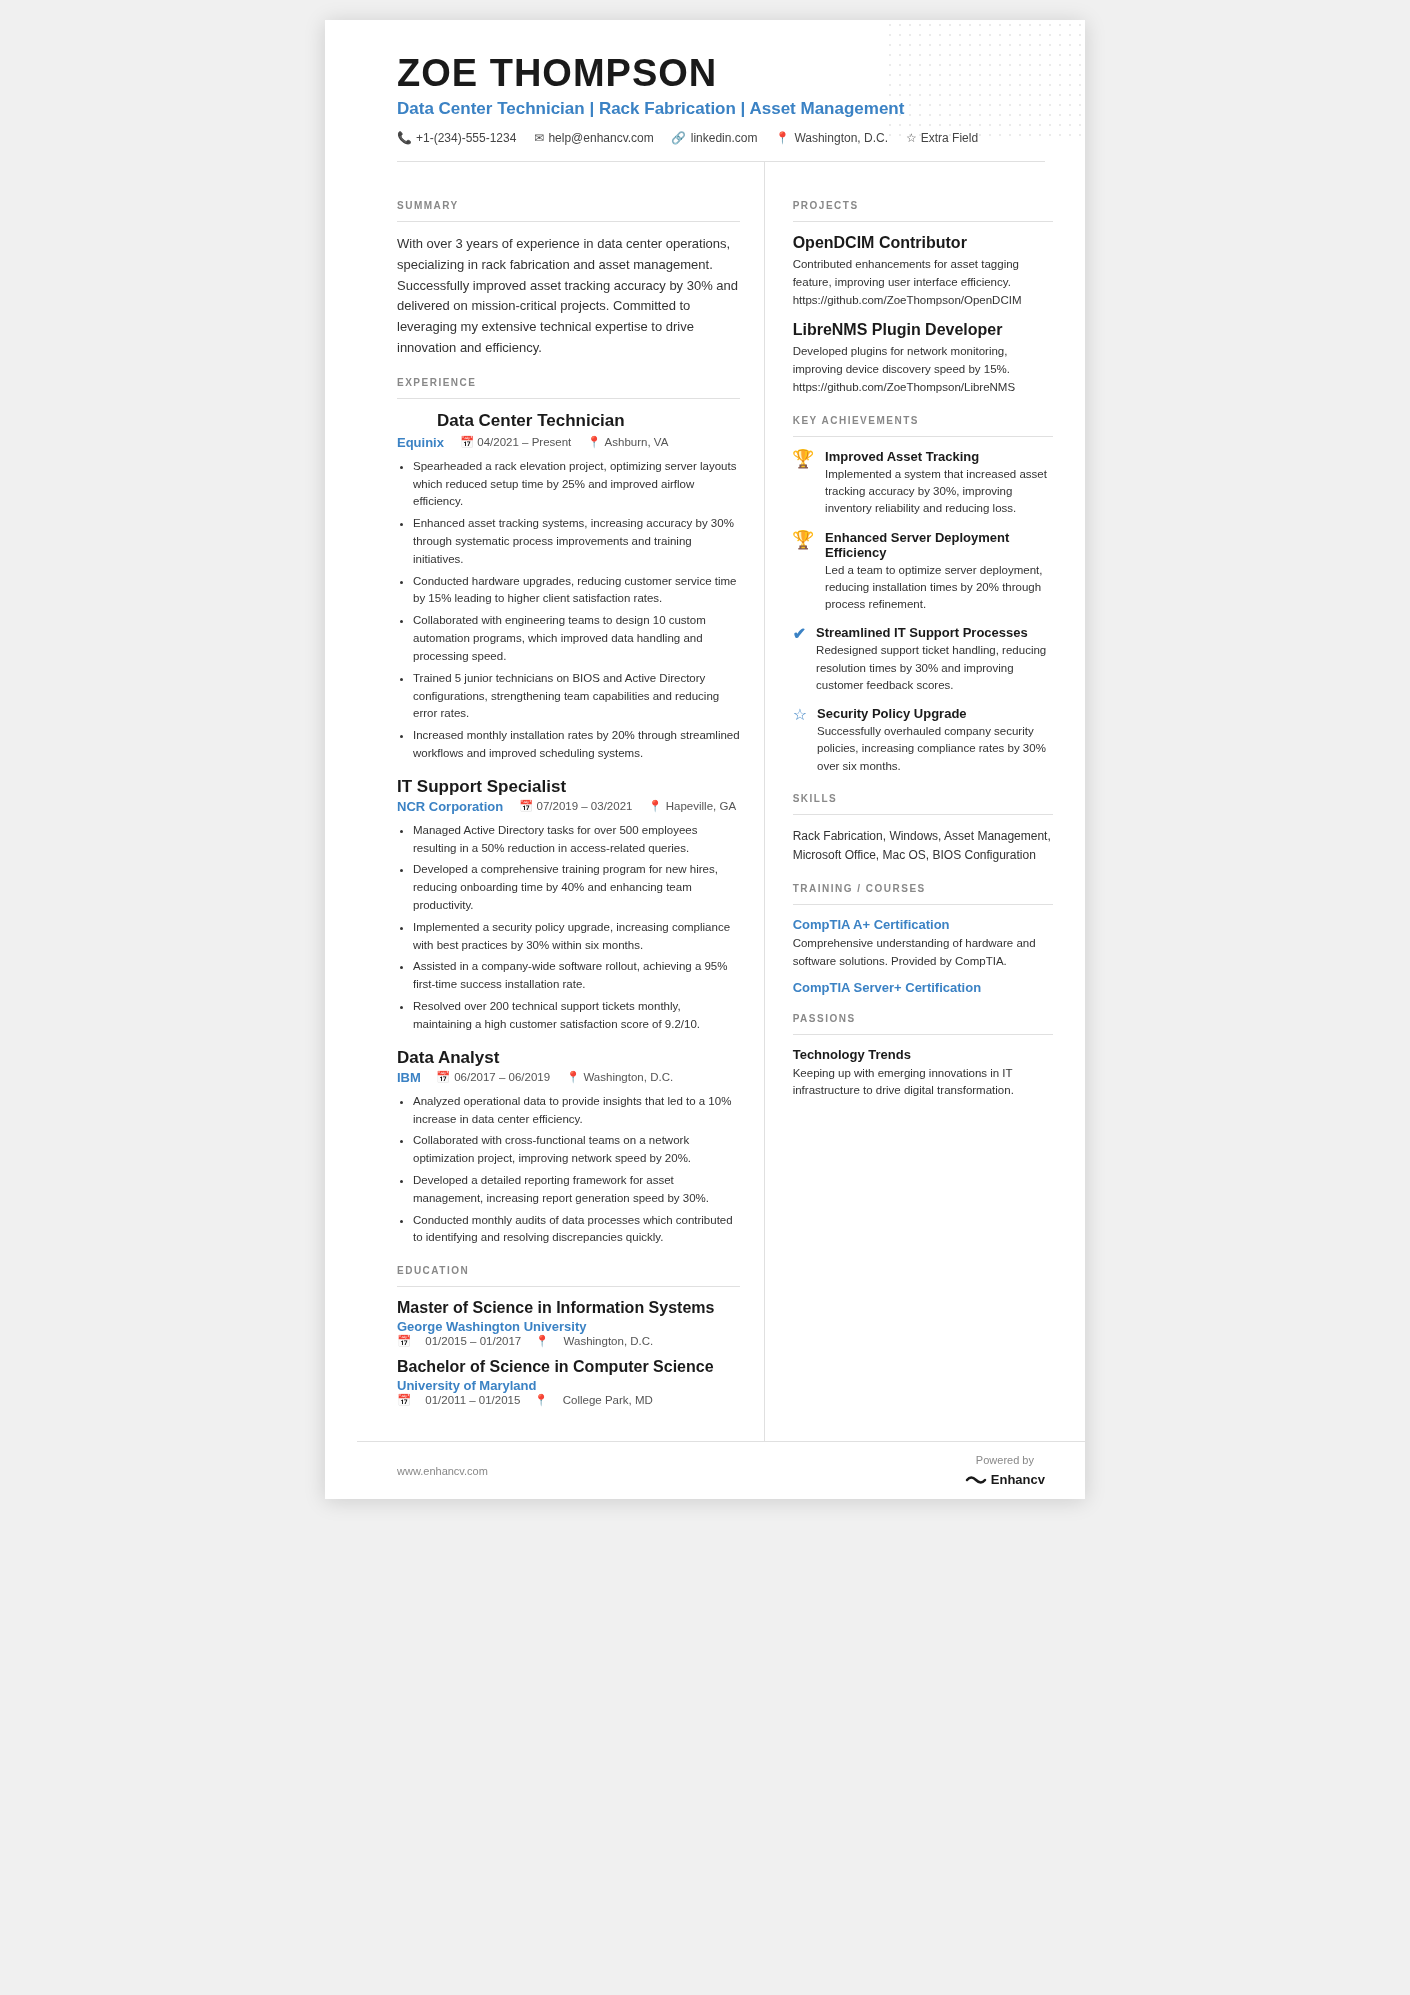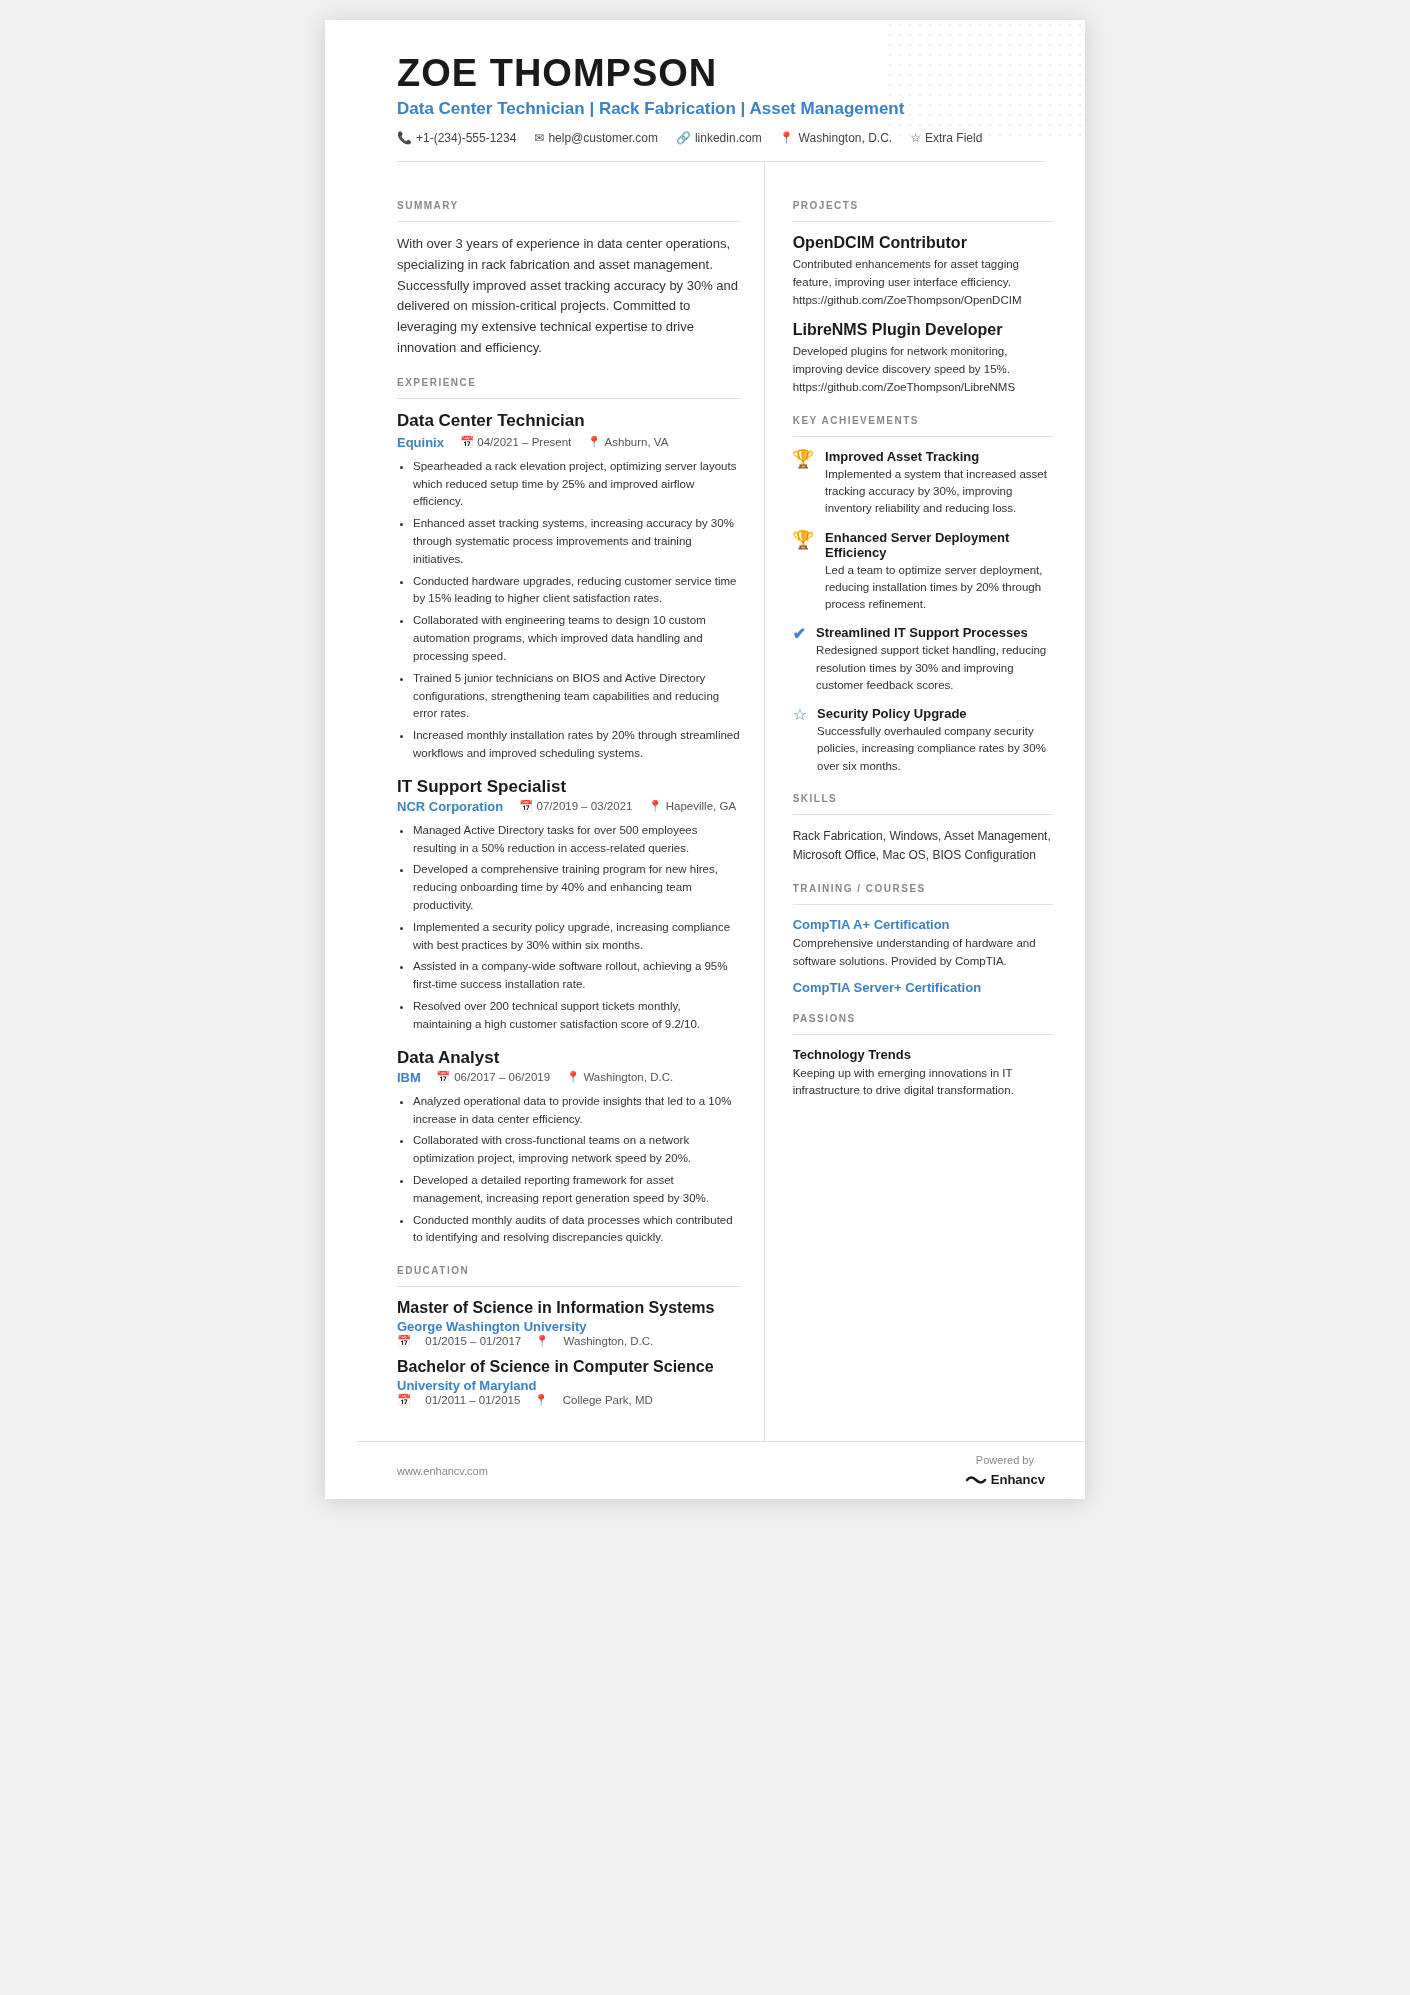--- a/index.html
+++ b/index.html
@@ -138,20 +138,21 @@
       margin-bottom: 4px;
     }
     .experience-block {
       margin-bottom: 4px;
     }
     .job-header-row {
       display: flex;
       justify-content: space-between;
       align-items: flex-start;
       margin-bottom: 2px;
+      margin-left: 40px;
     }
     .edu-degree {
       font-size: 16px;
       font-weight: 700;
       color: #1a1a1a;
       margin-bottom: 2px;
     }
     .edu-school {
       font-size: 13px;
       color: #3b82c4;
@@ -265,21 +266,21 @@
   <div class="header">
     <div class="name">ZOE THOMPSON</div>
     <div class="title-line">Data Center Technician | Rack Fabrication | Asset Management</div>
     <div class="contact-line">
       <span class="contact-item">
         <span class="contact-icon">📞</span>
         <span>+1-(234)-555-1234</span>
       </span>
       <span class="contact-item">
         <span class="contact-icon">✉</span>
-        <span>help@customer.com</span>
+        <span>help@enhancv.com</span>
       </span>
       <span class="contact-item">
         <span class="contact-icon">🔗</span>
         <span>linkedin.com</span>
       </span>
       <span class="contact-item">
         <span class="contact-icon">📍</span>
         <span>Washington, D.C.</span>
       </span>
       <span class="contact-item">

